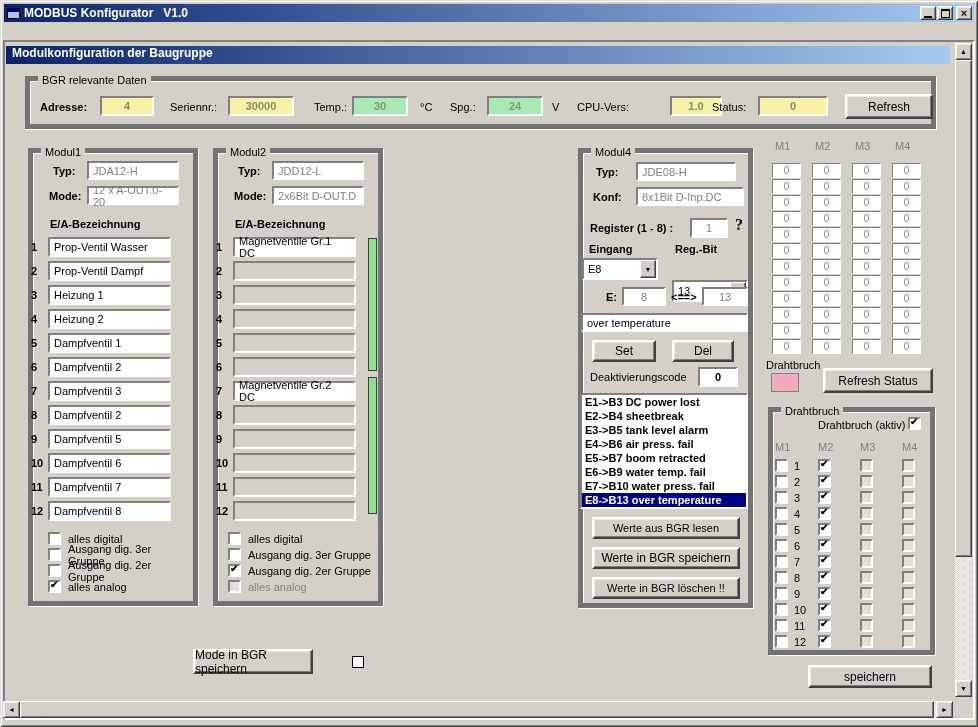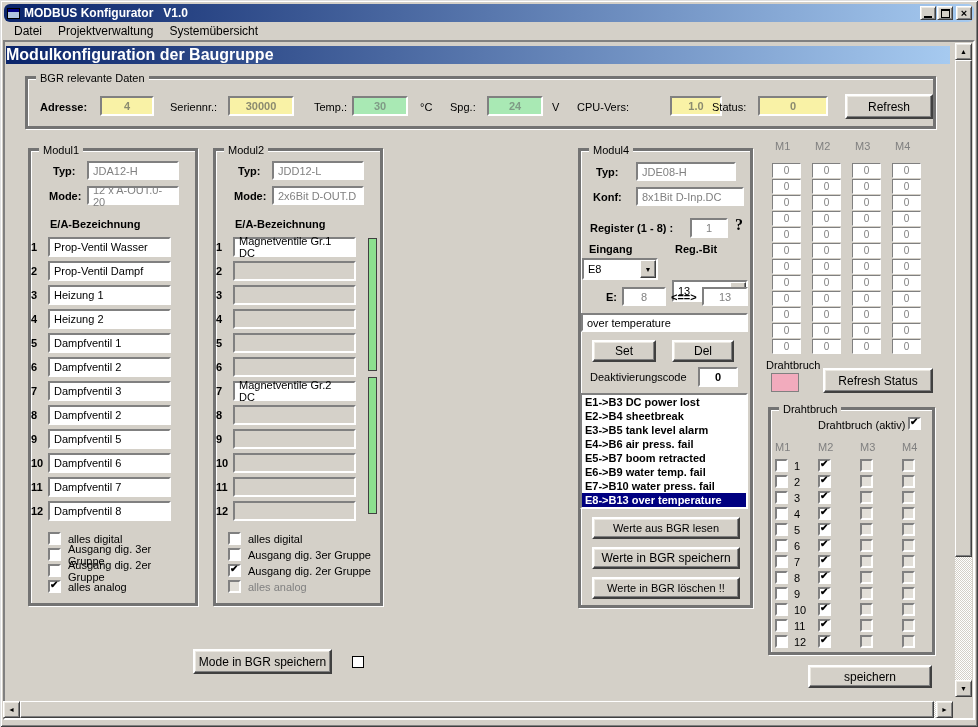--- a/index.html
+++ b/index.html
@@ -8,39 +8,39 @@
     position:relative; width:978px; height:727px; background:#d4d0c8;
     font-family:"Liberation Sans",sans-serif; font-size:11px; color:#000; overflow:hidden;
     box-shadow: inset 1px 1px 0 #dfdfdf, inset -1px -1px 0 #404040, inset 2px 2px 0 #ffffff, inset -2px -2px 0 #808080;
   }
   .abs{position:absolute;}
   .b{font-weight:bold;}
   .gray{color:#808080;}
   .titlebar{
     left:4px; top:4px; width:970px; height:18px;
     background:linear-gradient(90deg,var(--titlebar-start),var(--titlebar-end));
-    color:#fff; font-weight:bold; font-size:12px; display:flex; align-items:center; gap:4px; padding-left:3px; white-space:pre;border-radius:6px;
+    color:#fff; font-weight:bold; font-size:12px; display:flex; align-items:center; gap:4px; padding-left:3px; white-space:pre;
   }
   .app-icon{width:13px;height:11px;background:#b0c4de;border:1px solid #000;position:relative;flex:0 0 auto;}
   .app-icon:before{content:"";position:absolute;left:0;top:0;right:0;height:3px;background:#000080;}
   .win-btn{width:16px;height:14px;background:#d4d0c8;border:1px solid;border-color:#fff #404040 #404040 #fff;
     box-shadow:inset 1px 1px 0 #ece9e2, inset -1px -1px 0 #808080;
     display:flex;align-items:center;justify-content:center;}
   .glyph-min{width:8px;height:2px;background:#000;margin-top:7px;}
   .glyph-max{width:9px;height:9px;border:1px solid #000;border-top-width:2px;}
   .glyph-close{font-size:11px;font-weight:bold;line-height:10px;}
   .menubar{left:6px;top:23px;height:16px;display:flex;align-items:center;font-size:12px;}
   .menu-item{padding:1px 8px;}
   .client-border{left:3px;top:40px;width:972px;height:680px;border:2px solid;border-color:#808080 #fff #fff #808080;pointer-events:none;}
   .child-caption{
     left:6px; top:46px; width:944px; height:18px;
     background:linear-gradient(90deg,var(--titlebar-start),var(--titlebar-end));
-    color:#fff; font-weight:bold; font-size:16px; display:flex; align-items:flex-start; padding-left:0;
+    color:#fff; font-weight:bold; font-size:12px; display:flex; align-items:flex-start; padding-left:6px;
   }
-  .groupbox{border:3px solid #737373; box-shadow:1px 1px 0 #ffffff, inset 1px 1px 0 #ffffff;}
+  .groupbox{border:5px solid #737373; box-shadow:1px 1px 0 #ffffff, inset 1px 1px 0 #ffffff;}
   .group-label{position:absolute; top:-7px; left:8px; background:#d4d0c8; padding:0 4px; font-size:11px;}
   .field{background:#fff; border:2px solid; border-color:#808080 #fff #fff #808080; height:20px;
     display:flex; align-items:center; padding:0 4px; font-size:11px;}
   .vfield{color:#808080;}
   .center{justify-content:center;}
   .yellow{background:var(--field-yellow); color:#8b8b70; font-weight:bold;}
   .greenf{background:var(--field-green); color:#7f9b86; font-weight:bold;}
   .dis-field{background:#d5d1c9;}
   .btn{background:#d4d0c8; border:2px solid; border-color:#fff #404040 #404040 #fff;
     box-shadow:inset -1px -1px 0 #808080, inset 1px 1px 0 #ece9e2;
@@ -90,25 +90,20 @@
   <div class="win-btn abs" style="left:920px;top:6px">
       <span class="glyph-min"></span>
     </div>
   <div class="win-btn abs" style="left:937px;top:6px">
       <span class="glyph-max"></span>
     </div>
   <div class="win-btn abs" style="left:956px;top:6px">
       <span class="glyph-close">×</span>
     </div>
 
-  <div class="menubar abs" id="menubar">
-      <span class="menu-item">Datei</span>
-      <span class="menu-item">Projektverwaltung</span>
-      <span class="menu-item">Systemübersicht</span>
-    </div>
 
   <div class="client-border abs"></div>
 
   <div class="child-caption abs">
     <span>Modulkonfiguration der Baugruppe</span>
   </div>
 
   <div class="groupbox abs" style="left:25px;top:76px;width:911px;height:53px">
     <span class="group-label">BGR relevante Daten</span>
   </div>
@@ -507,21 +502,21 @@
         <span class="cb" style="left: 0px;"></span>
         <span class="cb" style="left: 43px;">
           <span class="cb-check">✔</span>
         </span>
         <span class="cb cb-dis" style="left: 85px;"></span>
         <span class="cb cb-dis" style="left: 127px;"></span>
         <span class="db-num" style="left: 19px;">12</span>
       </div>
     </div>
 
-  <div class="btn abs" style="left:193px;top:649px;width:139px;height:25px">Mode in BGR speichern</div>
+  <div class="btn abs" style="left:193px;top:649px;width:120px;height:25px">Mode in BGR speichern</div>
   <div class="abs" style="left:352px;top:656px;width:12px;height:12px;background:#fff;border:1px solid #000"></div>
   <div class="btn abs" style="left:808px;top:665px;width:124px;height:23px">speichern</div>
 
   <div class="sb abs" style="left:955px;top:43px;width:17px;height:654px"></div>
   <div class="sb-btn abs" style="left:955px;top:43px;width:17px;height:17px">
       <span>▲</span>
     </div>
   <div class="sb-thumb abs" style="left:955px;top:60px;width:17px;height:497px"></div>
   <div class="sb-btn abs" style="left:955px;top:680px;width:17px;height:17px">
       <span>▼</span>

